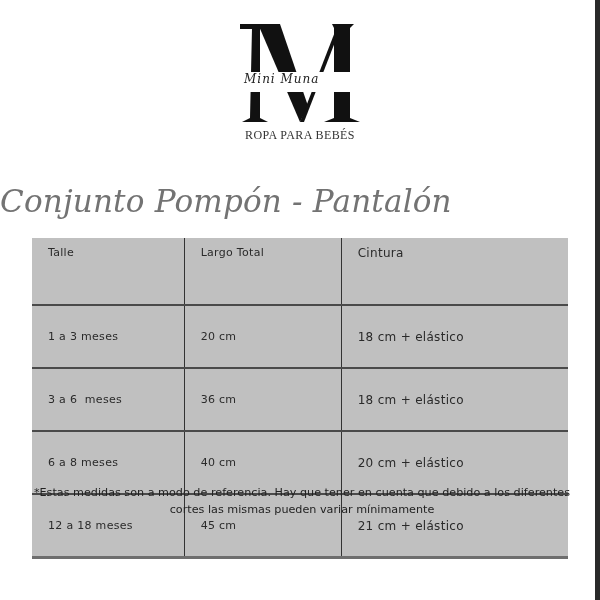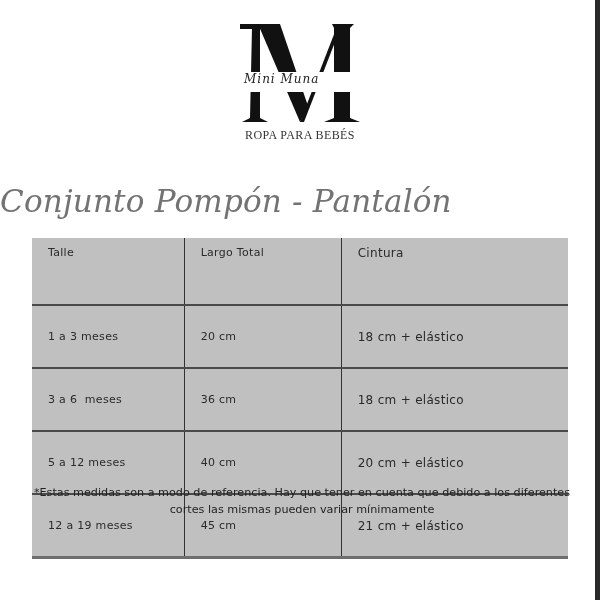--- a/index.html
+++ b/index.html
@@ -100,26 +100,26 @@
       <td class="c1">1 a 3 meses</td>
       <td class="c2">20 cm</td>
       <td class="c3">18 cm + elástico</td>
     </tr>
     <tr>
       <td class="c1" style="white-space:pre">3 a 6  meses</td>
       <td class="c2">36 cm</td>
       <td class="c3">18 cm + elástico</td>
     </tr>
     <tr>
-      <td class="c1">5 a 12 meses</td>
+      <td class="c1">6 a 8 meses</td>
       <td class="c2">40 cm</td>
       <td class="c3">20 cm + elástico</td>
     </tr>
     <tr>
-      <td class="c1">12 a 19 meses</td>
+      <td class="c1">12 a 18 meses</td>
       <td class="c2">45 cm</td>
       <td class="c3">21 cm + elástico</td>
     </tr>
   </tbody>
 </table>
 
 <div class="note">
   <div>*Estas medidas son a modo de referencia. Hay que tener en cuenta que debido a los diferentes</div>
   <div>cortes las mismas pueden variar mínimamente</div>
 </div>

